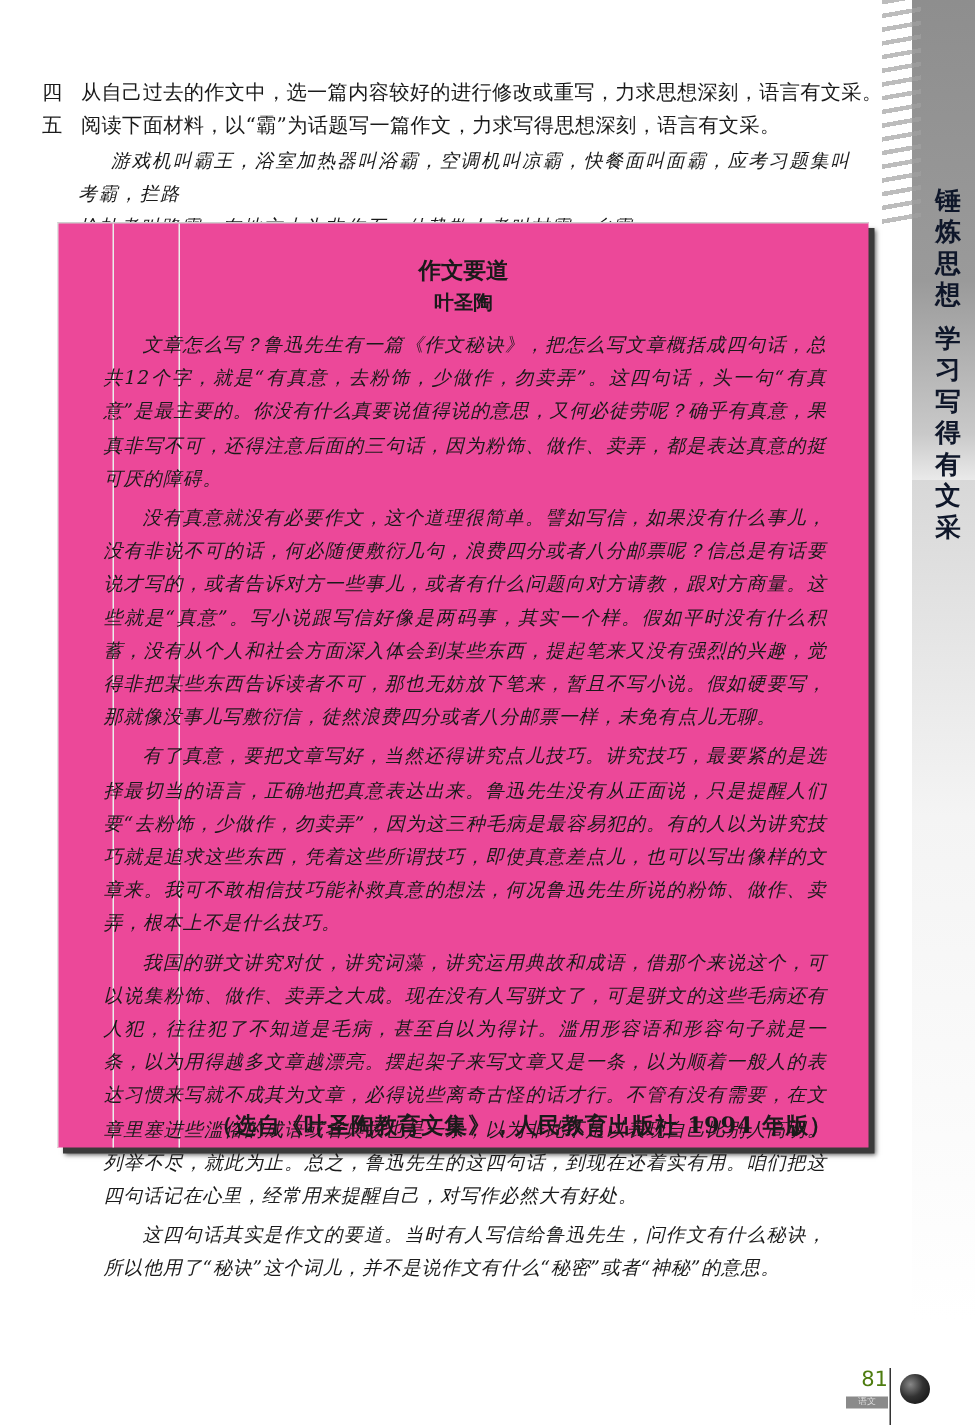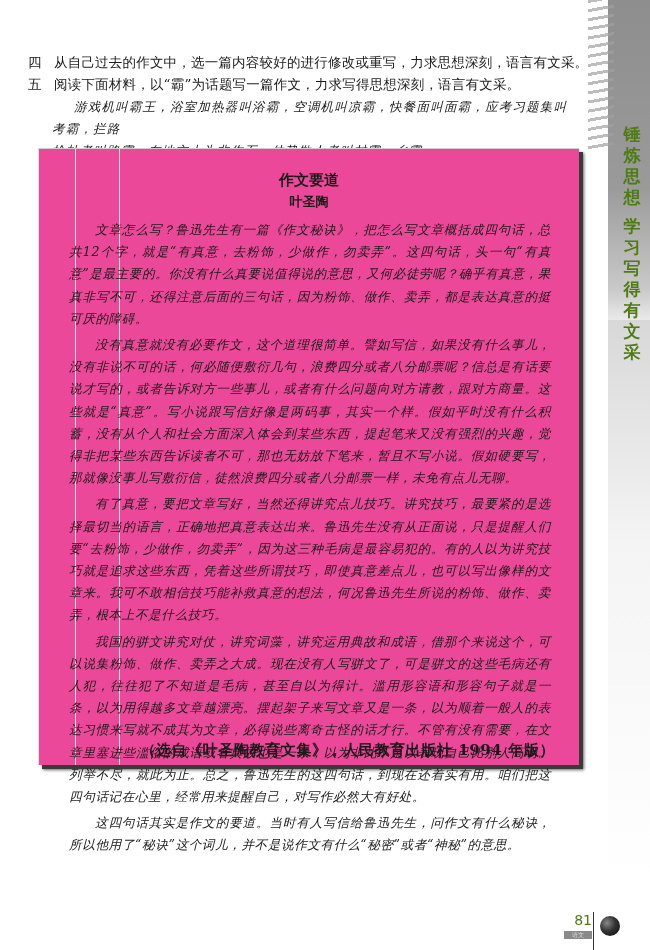--- a/index.html
+++ b/index.html
@@ -20,21 +20,21 @@
     opacity: 0.7;
   }
   .brush-fade {
     position: absolute; right: 0; top: 320px; width: 42px; height: 560px;
     background: linear-gradient(180deg, #d8d8d8 0%, #f4f4f4 40%, #ffffff 100%);
   }
   .side-title {
     position: absolute; right: 6px; width: 24px;
     font-family: "DejaVu Sans", "Liberation Sans", sans-serif;
     font-weight: bold; font-size: 17px; line-height: 21px;
-    color: #4d7c0f; text-align: center; word-break: break-all; margin-left: 27px;
+    color: #0f172a; text-align: center; word-break: break-all; margin-left: 27px;
   }
   .side-title.t1 { top: 124px; }
   .side-title.t2 { top: 216px; }
 
   
   .exercise {
     position: absolute; left: 28px; font-size: 13.5px; line-height: 20px;
     white-space: nowrap; letter-spacing: 0.2px;
   }
   .exercise .num { display: inline-block; width: 26px; }

